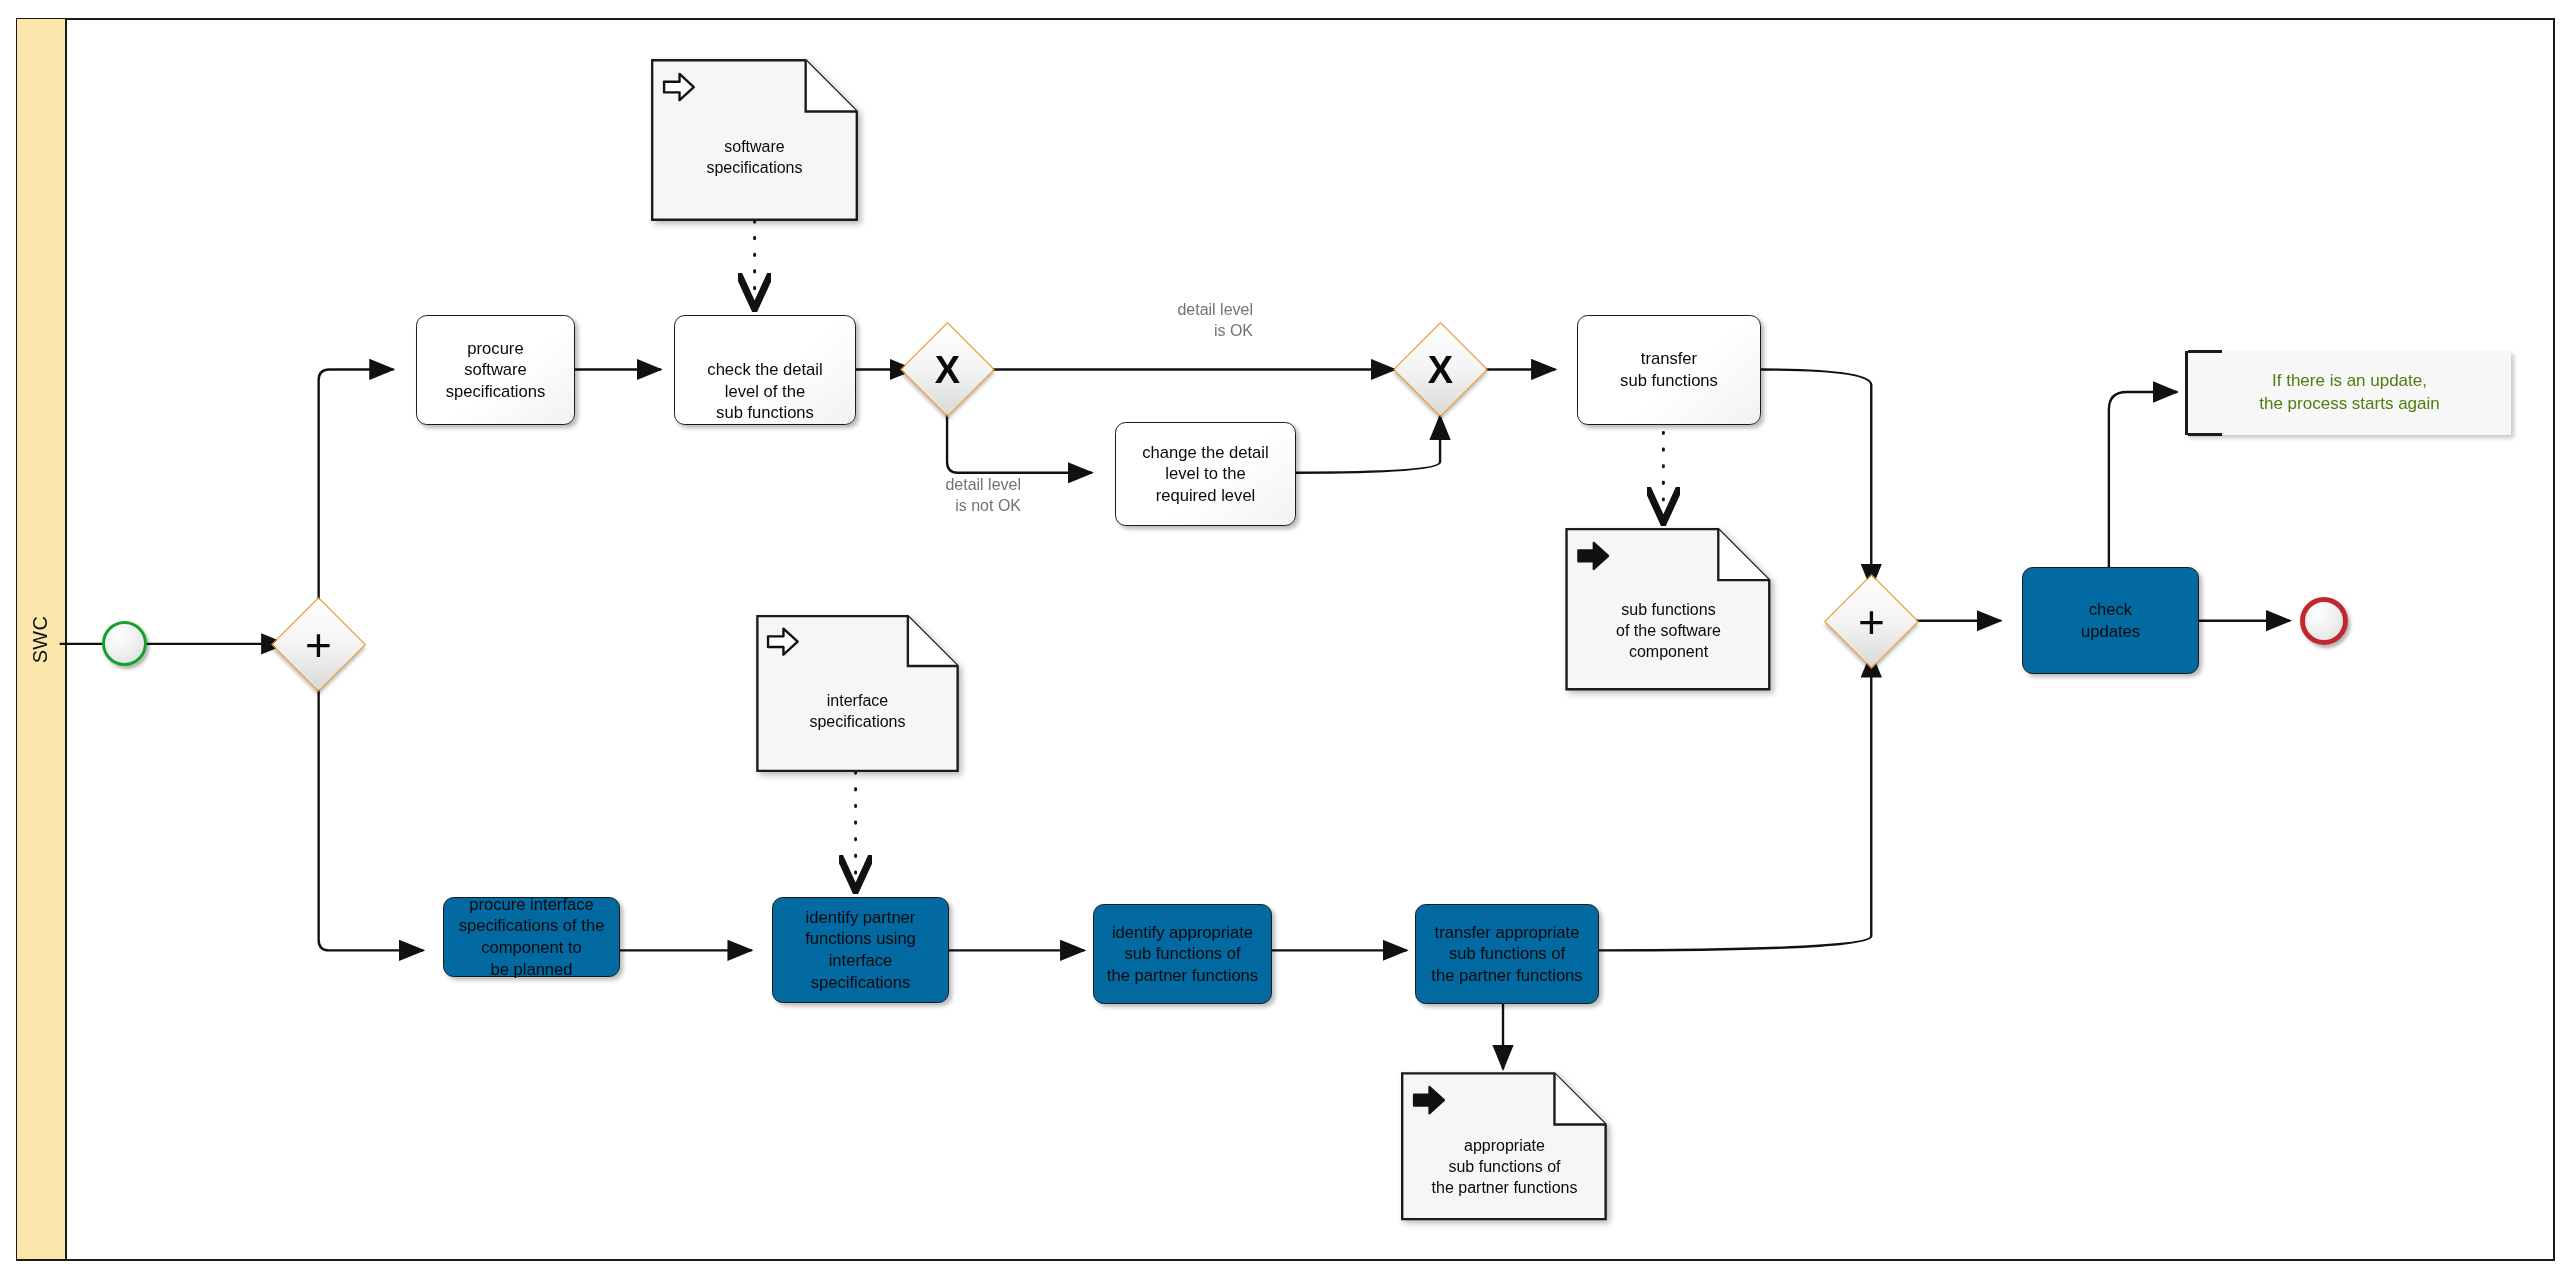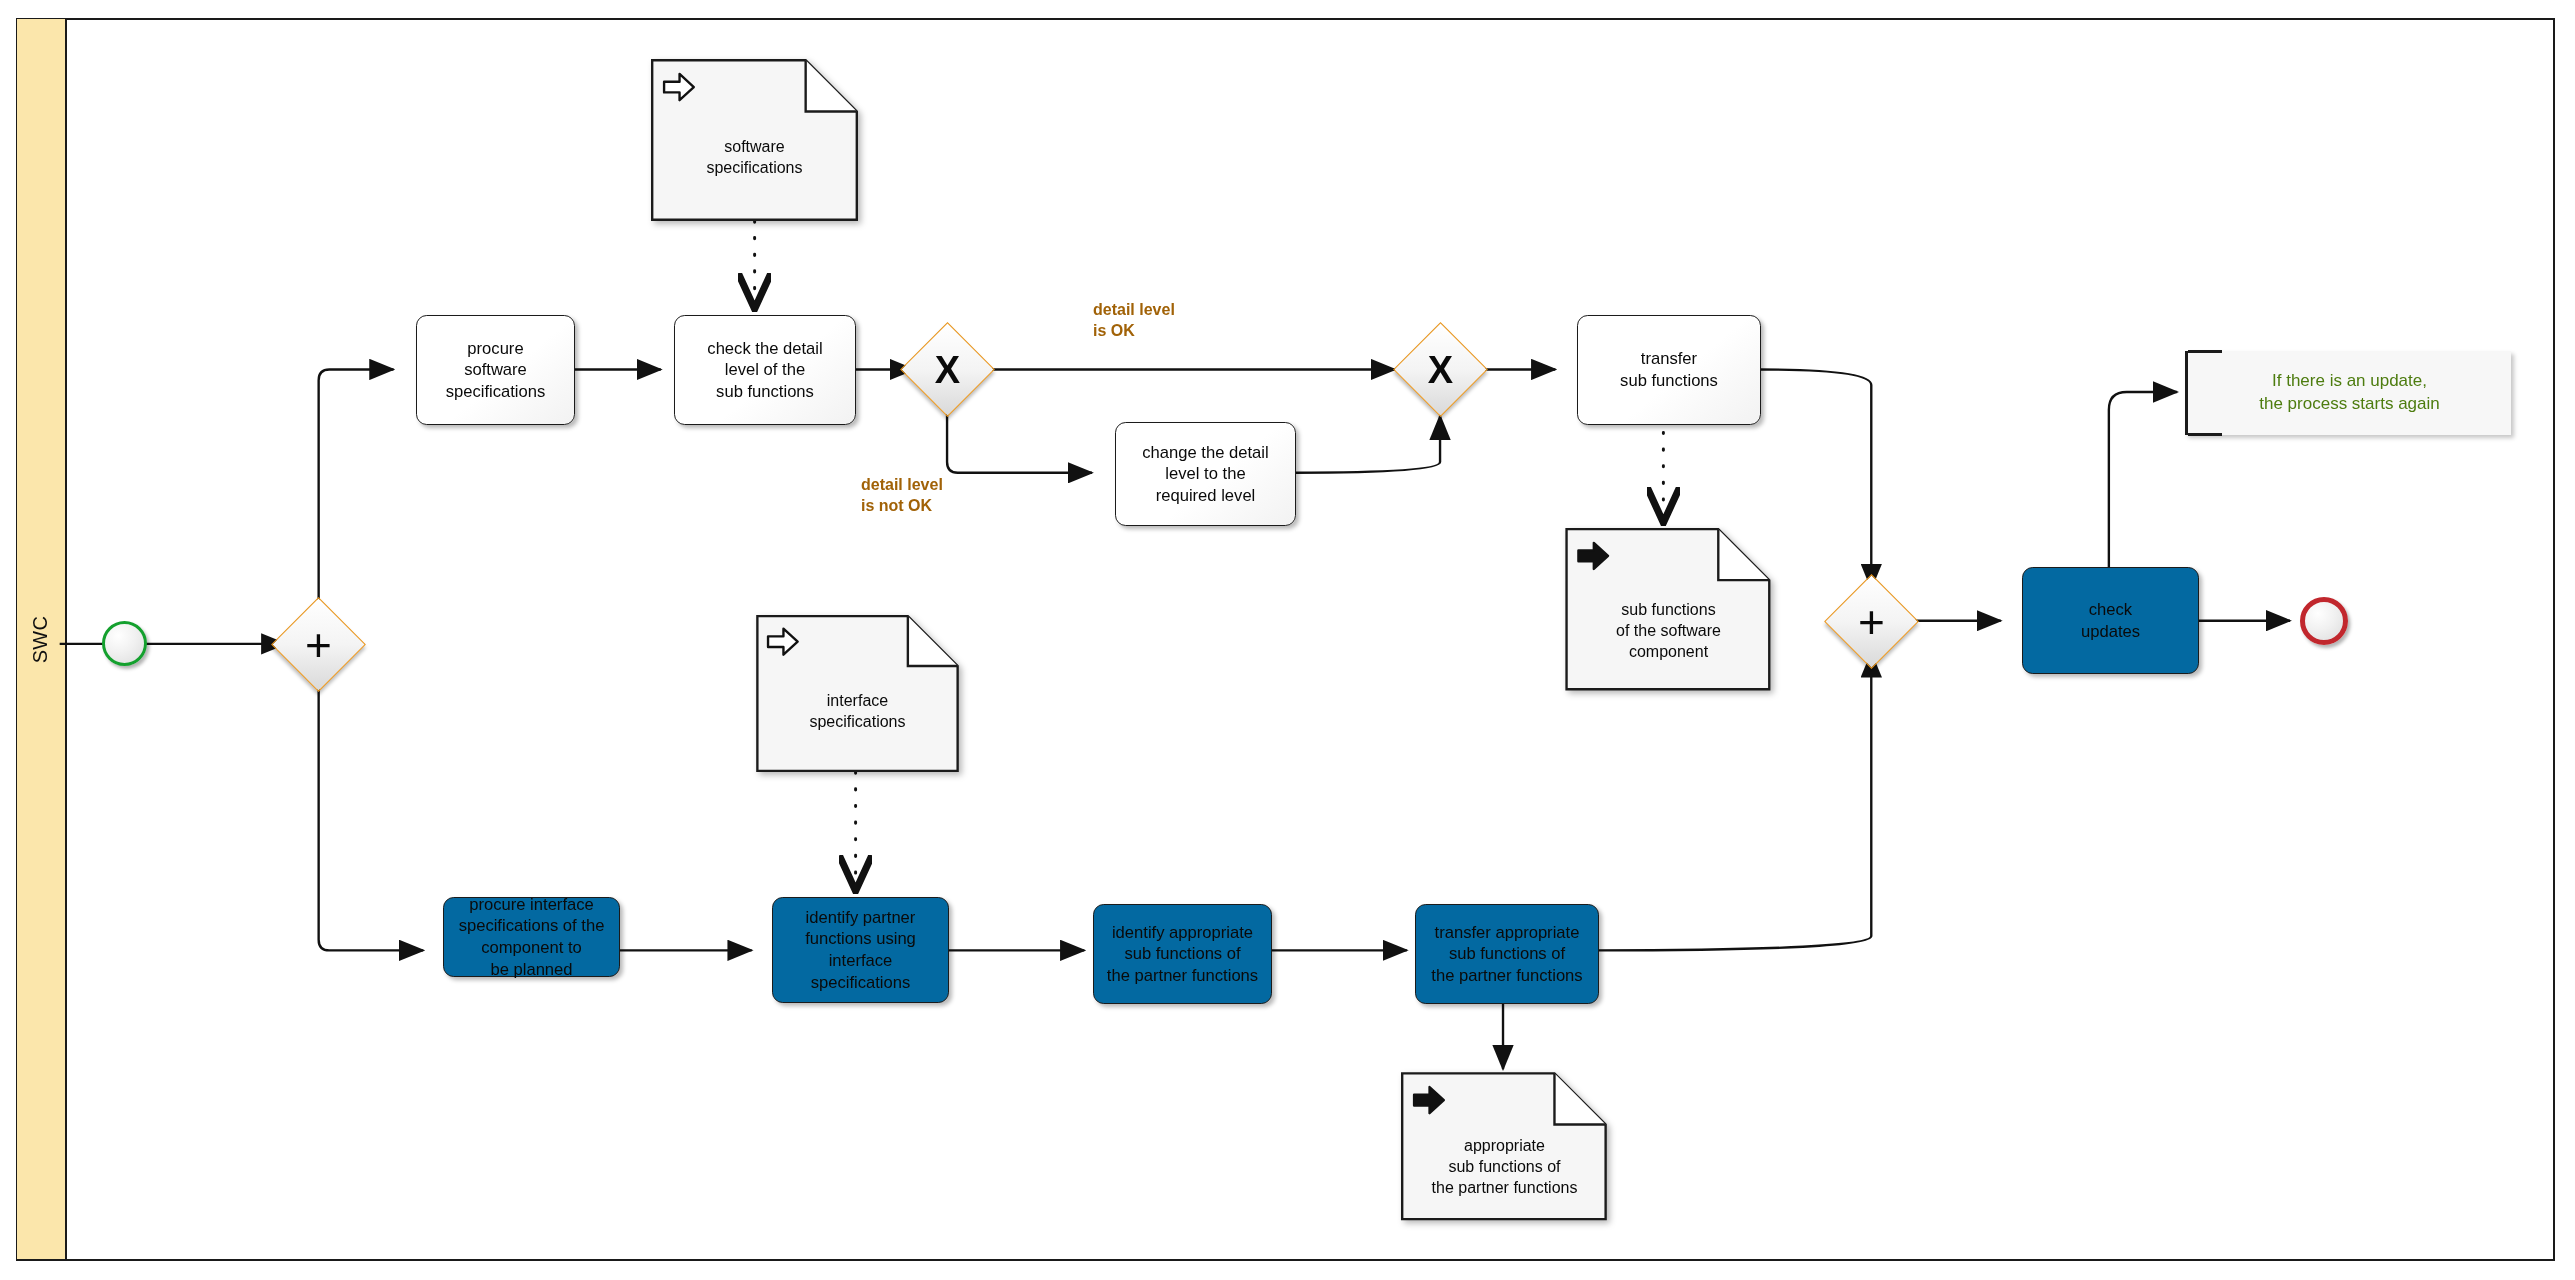--- a/index.html
+++ b/index.html
@@ -43,21 +43,21 @@
   .doc .txt{position:absolute;left:0;right:0;text-align:center;font-size:16px;line-height:1.30;color:#0a0a0a;}
 
   
   .annot{position:absolute;box-sizing:border-box;background:#f7f7f7;border-left:3.6px solid #1b1b1b;
     box-shadow:3px 3px 4.2px rgba(0,0,0,.22);display:flex;align-items:center;justify-content:center;}
   .annot::before,.annot::after{content:"";position:absolute;left:0;width:34px;height:3px;background:#1b1b1b;}
   .annot::before{top:-0.6px;} .annot::after{bottom:-0.6px;}
   .annot span{font-size:17px;line-height:1.35;color:#4d7c0f;text-align:center;}
 
   
-  .flabel{position:absolute;font-size:16px;line-height:1.30;color:#a16207;text-align:left;white-space:pre-line;font-weight:bold;}
+  .flabel{position:absolute;font-size:16px;line-height:1.30;color:#737373;text-align:right;white-space:pre-line;}
 
   
   #wires{position:absolute;left:0;top:0;width:2576px;height:1280px;pointer-events:none;}
 </style>
 </head>
 <body>
 
 <div id="canvas">
 
   <div class="pool" style="left:16px;top:18px;width:2539px;height:1243px;"></div>
@@ -144,21 +144,21 @@
     <div class="dia"></div>
     <div class="mark par">+</div>
   </div>
 
   <div class="task white" style="left:416px;top:315px;width:159px;height:110px;">
     <span style="white-space: pre-line;">procure
 software
 specifications</span>
   </div>
 
-  <div class="task white" style="left:674px;top:315px;width:182px;height:110px;">
+  <div class="task white" style="left:674px;top:315px;width:182px;height:110px;align-items:flex-end;">
     <span style="white-space: pre-line;">check the detail
 level of the
 sub functions</span>
   </div>
 
   <div class="task white" style="left:1115px;top:422px;width:181px;height:104px;">
     <span style="white-space: pre-line;">change the detail
 level to the
 required level</span>
   </div>

